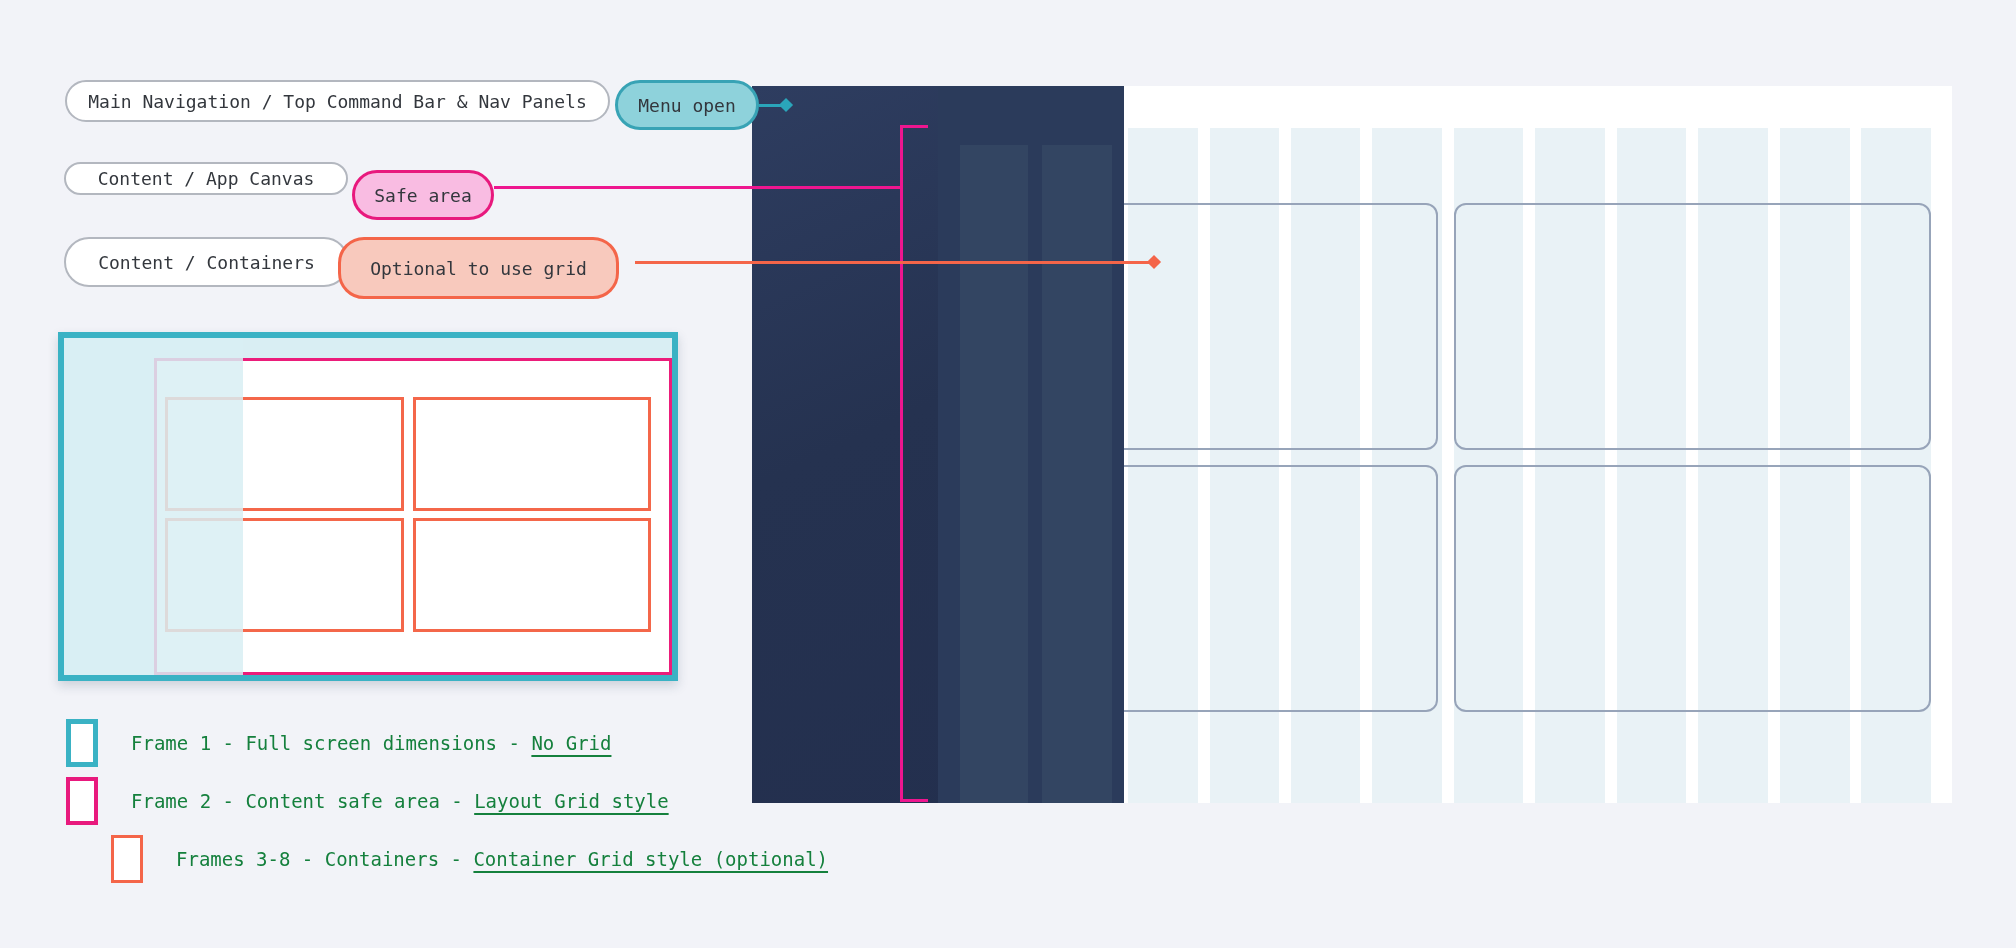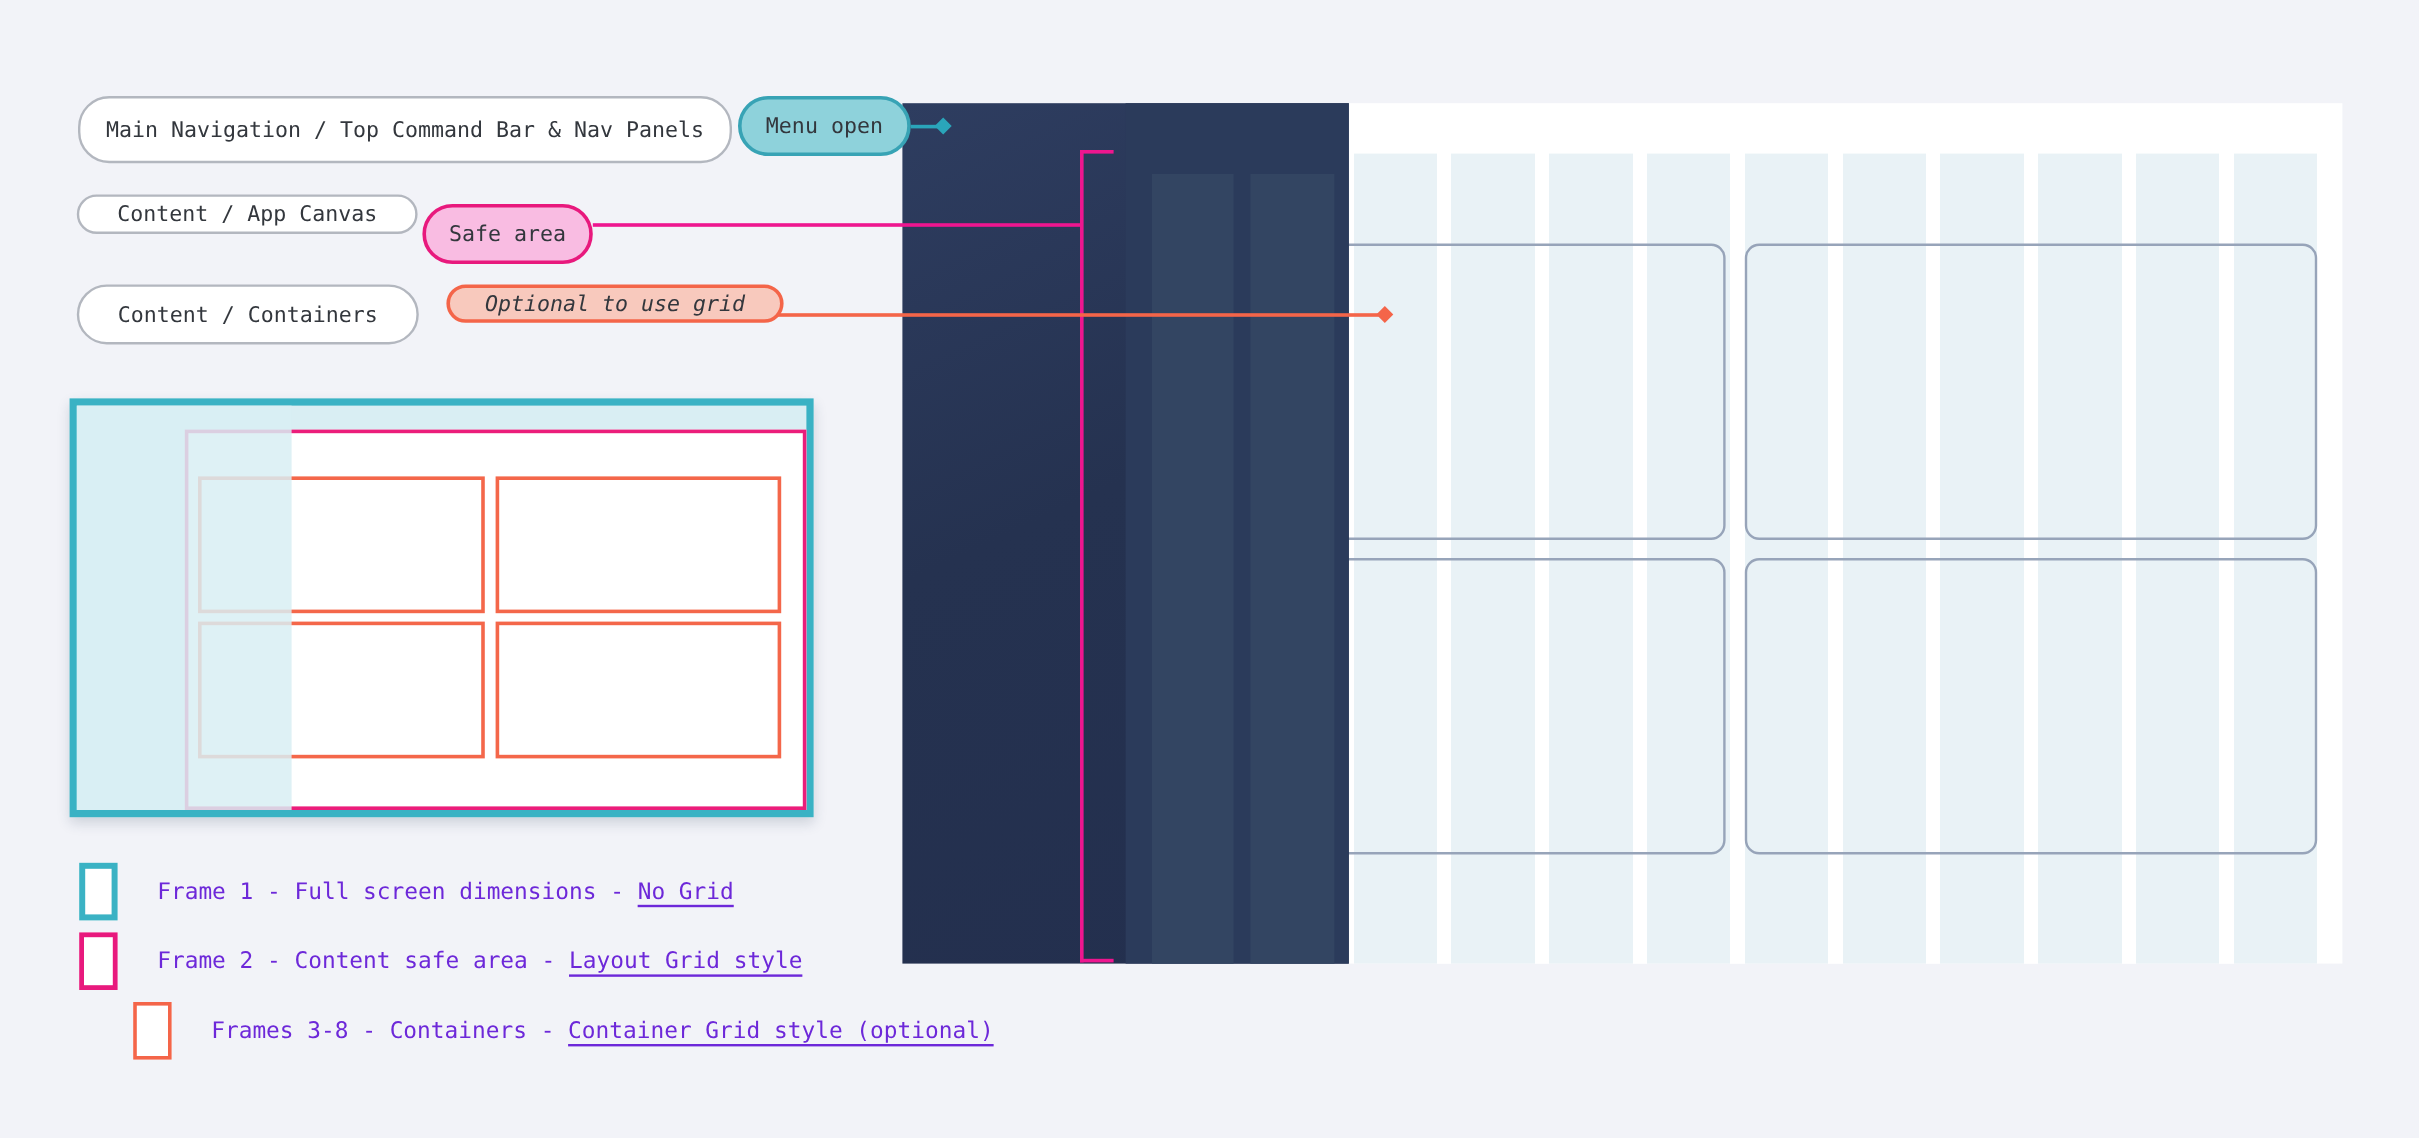--- a/index.html
+++ b/index.html
@@ -37,21 +37,21 @@
   .mini-frame{left:58px;top:332px;width:620px;height:349px;box-sizing:border-box;
       border:6px solid #3ab2c4;background:#d9eef3;z-index:20;box-shadow:0 5px 10px rgba(40,60,90,.18);}
   .mini-pink{position:absolute;left:90px;top:20px;width:518px;height:317px;box-sizing:border-box;
       border:3px solid #eb1d7a;background:#ffffff;}
   .mini-cont{position:absolute;border:3px solid #f4674a;background:#ffffff;box-sizing:border-box;}
   .mini-overlay{position:absolute;left:0;top:0;width:179px;height:337px;background:rgba(216,238,243,0.85);}
 
   
   .legend-row{position:absolute;display:flex;align-items:center;gap:33px;height:48px;z-index:25;}
   .swatch{width:32px;height:48px;box-sizing:border-box;background:#ffffff;flex:0 0 auto;}
-  .legend-text{font-size:19px;color:#6d28d9;white-space:nowrap;}
+  .legend-text{font-size:19px;color:#15803d;white-space:nowrap;}
   .legend-link{text-decoration:underline;text-underline-offset:5px;text-decoration-thickness:2px;cursor:pointer;}
 </style>
 </head>
 <body>
 
 <div class="canvas">
 
   <div class="abs content-area">
     <div class="grid-stripes"></div>
   </div>
@@ -71,28 +71,28 @@
   <div class="line pink-line" style="left:899.5px;top:125px;width:3px;height:677px;"></div>
   <div class="line pink-line" style="left:899.5px;top:125px;width:28px;height:3px;"></div>
   <div class="line pink-line" style="left:899.5px;top:799px;width:28px;height:3px;"></div>
 
   <div class="line orange-line" style="left:635px;top:260.5px;width:514px;height:3px;"></div>
   <div class="diamond orange-line" style="left:1149px;top:257px;"></div>
 
   <div class="line teal-line" style="left:759px;top:103.5px;width:24px;height:3px;"></div>
   <div class="diamond teal-line" style="left:781px;top:100px;"></div>
 
-  <div class="pill white" style="left:65px;top:80px;width:545px;height:56px;">Main Navigation / Top Command Bar &amp; Nav Panels</div>
+  <div class="pill white" style="left:65px;top:80px;width:545px;height:42px;">Main Navigation / Top Command Bar &amp; Nav Panels</div>
   <div class="pill teal" style="left:615px;top:80px;width:144px;height:50px;">Menu open</div>
 
   <div class="pill white" style="left:64px;top:162px;width:284px;height:33px;">Content / App Canvas</div>
   <div class="pill pink" style="left:352px;top:170px;width:142px;height:50px;">Safe area</div>
 
   <div class="pill white" style="left:64px;top:237px;width:285px;height:50px;">Content / Containers</div>
-  <div class="pill orange" style="left:372px;top:237px;width:281px;height:32px;font-style:italic;">Optional to use grid</div>
+  <div class="pill orange" style="left:338px;top:237px;width:281px;height:62px;">Optional to use grid</div>
 
   <div class="abs mini-frame">
     <div class="mini-pink"></div>
     <div class="mini-cont" style="left:101px;top:59px;width:239px;height:114px;"></div>
     <div class="mini-cont" style="left:349px;top:59px;width:238px;height:114px;"></div>
     <div class="mini-cont" style="left:101px;top:180px;width:239px;height:114px;"></div>
     <div class="mini-cont" style="left:349px;top:180px;width:238px;height:114px;"></div>
     <div class="mini-overlay"></div>
   </div>
 

